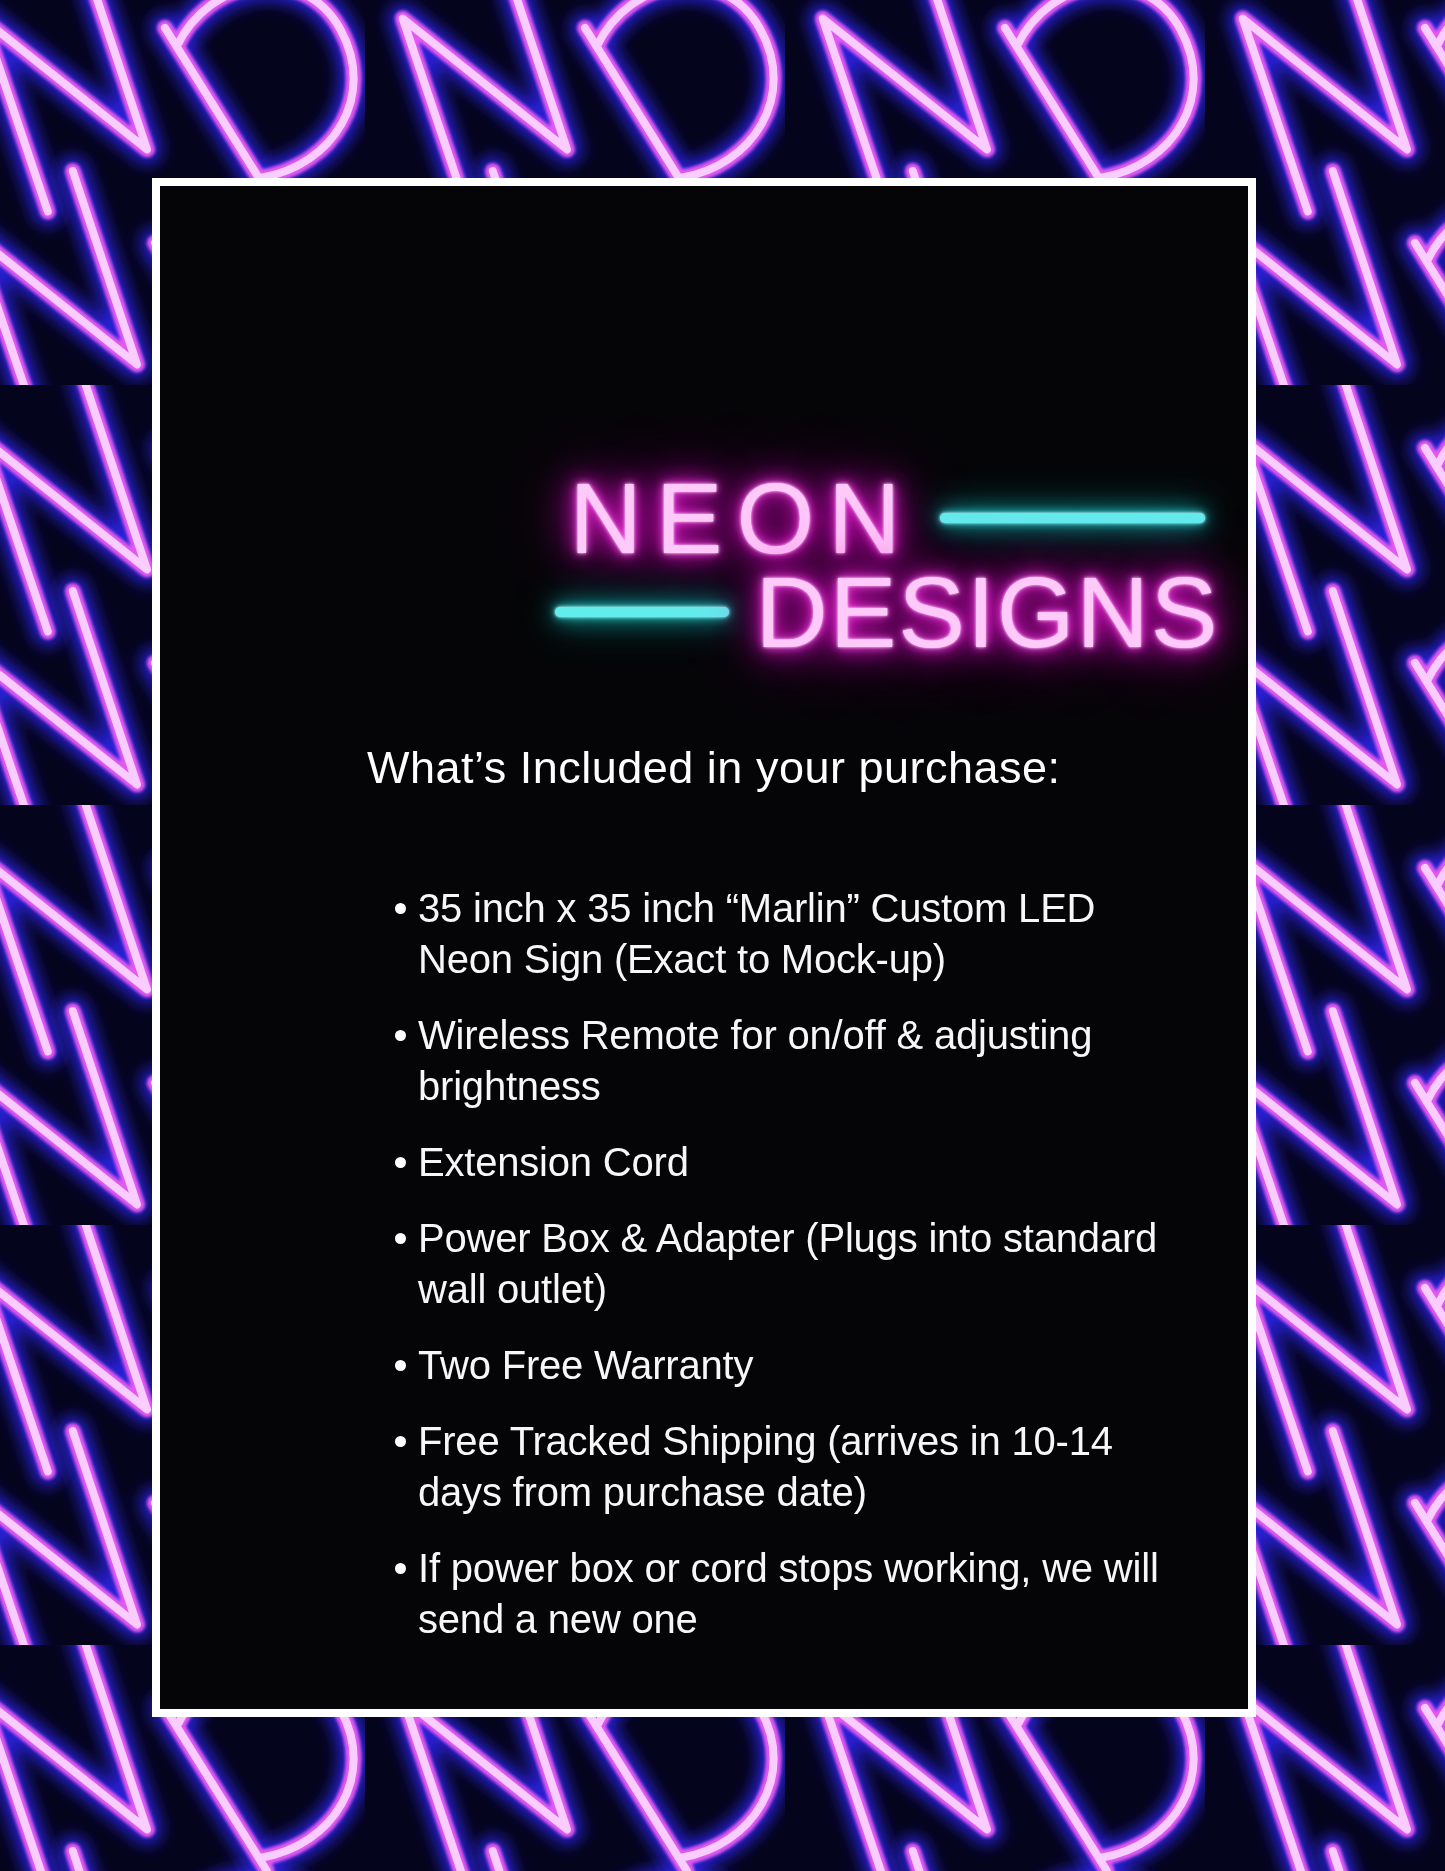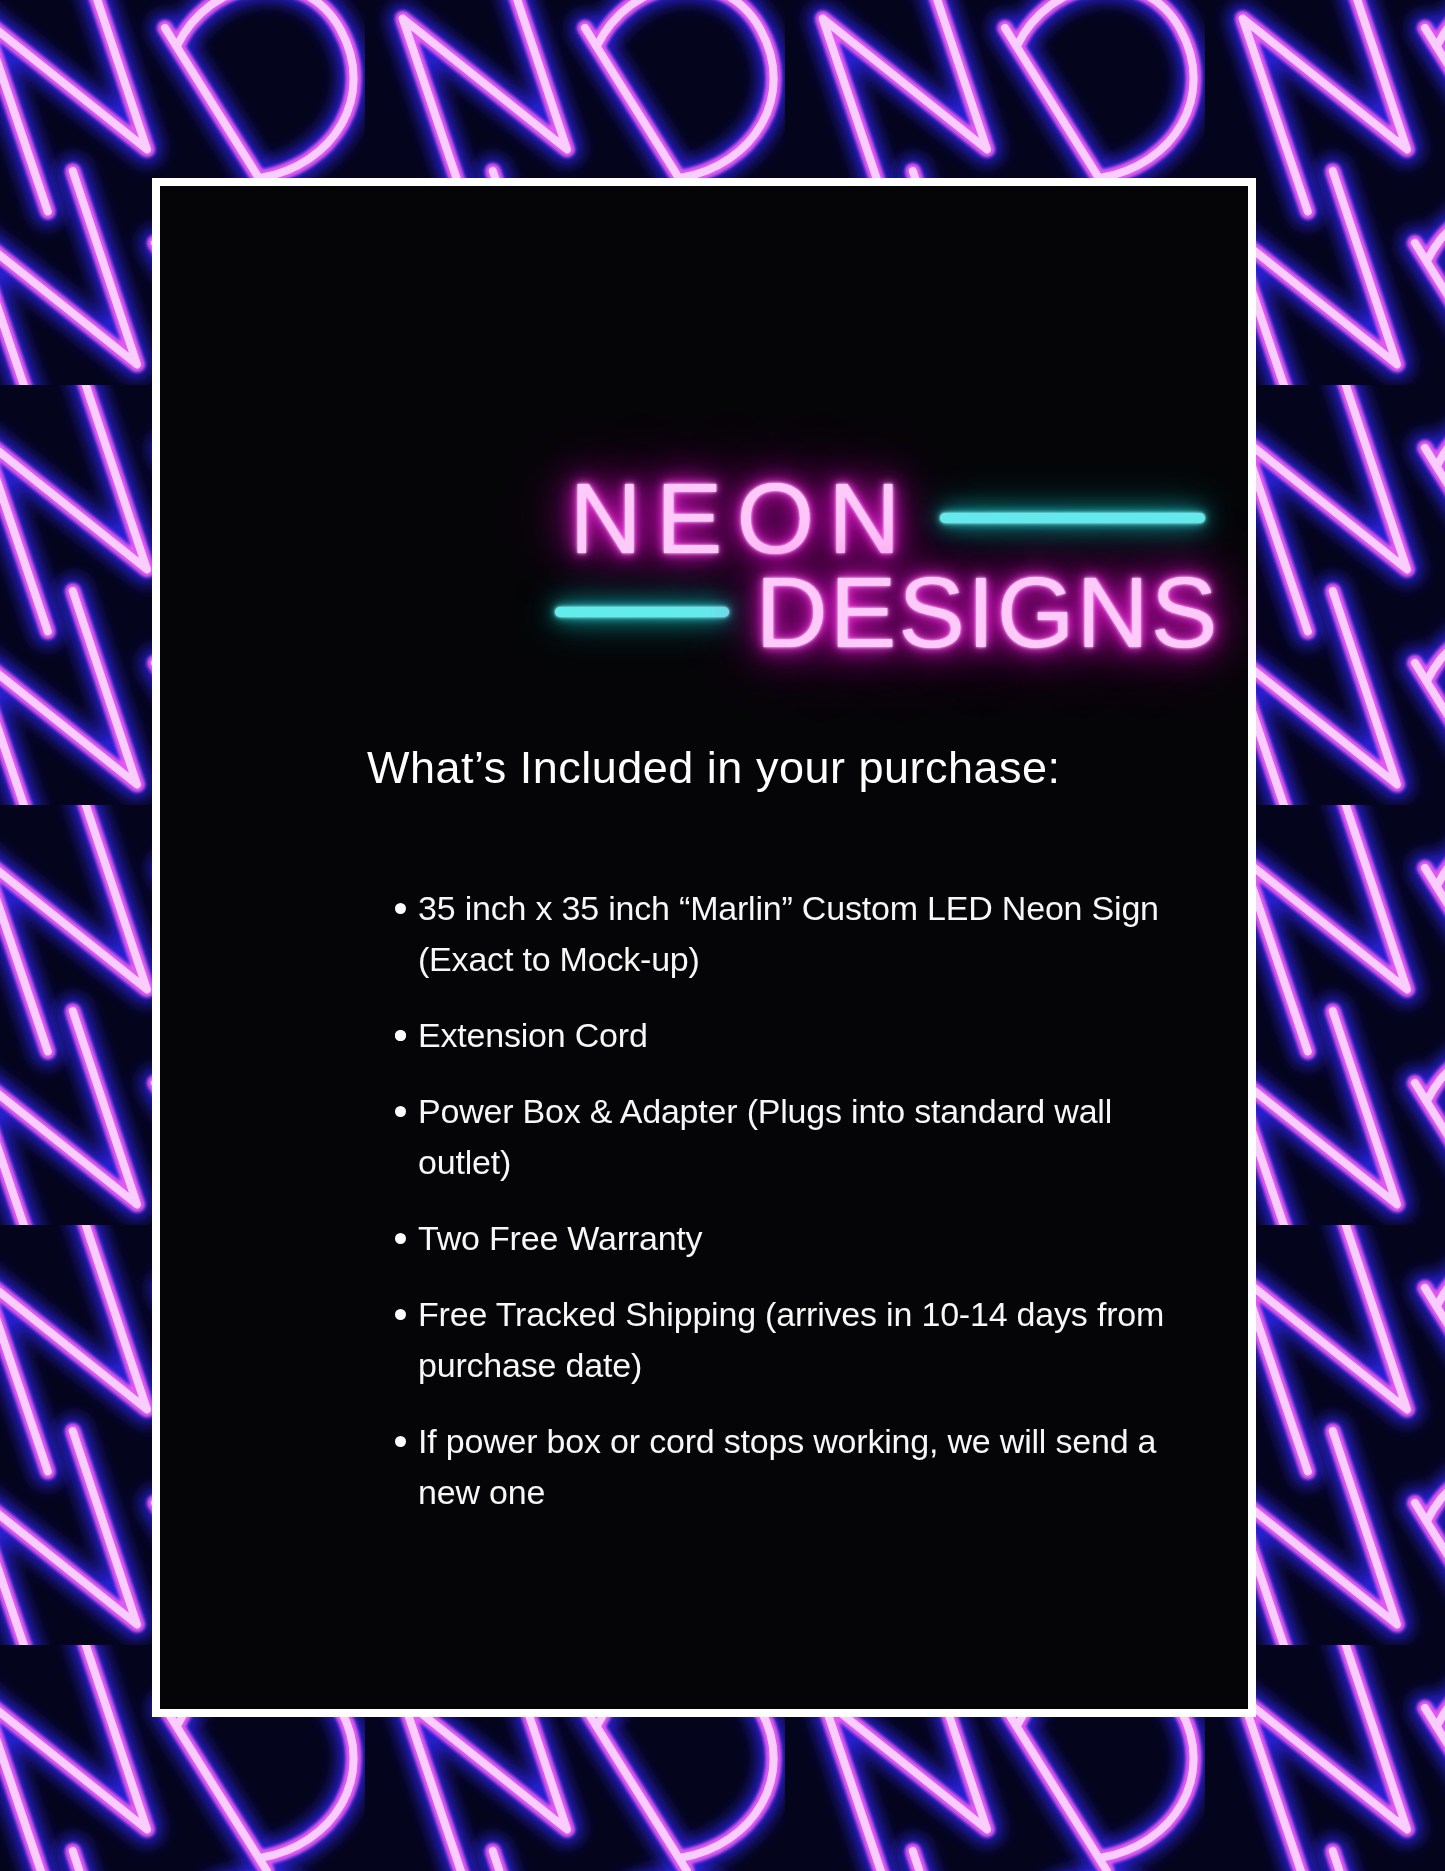--- a/index.html
+++ b/index.html
@@ -40,21 +40,21 @@
   .line-bottom{width:174px;margin-right:26px;}
   
   .heading{
     position:absolute;left:207px;top:556px;width:960px;
     color:#ffffff;font-size:45px;font-weight:400;letter-spacing:.5px;
   }
   
   .included-list{
     position:absolute;left:237px;top:697px;width:790px;
     margin:0;padding:0;list-style:none;
-    color:#f7f7f7;font-size:34px;line-height:51px;letter-spacing:-0.2px;
+    color:#f7f7f7;font-size:40px;line-height:51px;letter-spacing:-0.2px;
   }
   .included-list li{position:relative;padding-left:21px;margin-bottom:25px;}
   .included-list li .dot{
     position:absolute;left:-2px;top:20px;width:11px;height:11px;border-radius:50%;background:#ffffff;
   }
 </style>
 </head>
 <body>
 
 <svg class="bg-svg" width="1445" height="1871" viewBox="0 0 1445 1871" xmlns="http://www.w3.org/2000/svg">
@@ -103,21 +103,21 @@
     </div>
     <div class="logo-row logo-row2">
       <span class="neon-teal-line line-bottom"></span>
       <span class="neon-pink-text logo-designs">DESIGNS</span>
     </div>
 
     <div class="heading">What’s Included in your purchase:</div>
 
     <ul class="included-list">
       <li><span class="dot"></span><span>35 inch x 35 inch “Marlin” Custom LED Neon Sign (Exact to Mock-up)</span></li>
-      <li><span class="dot"></span></li>
+      <li><span class="dot"></span><span>Wireless Remote for on/off &amp; adjusting brightness</span></li>
       <li><span class="dot"></span><span>Extension Cord</span></li>
       <li><span class="dot"></span><span>Power Box &amp; Adapter (Plugs into standard wall outlet)</span></li>
       <li><span class="dot"></span><span>Two Free Warranty</span></li>
       <li><span class="dot"></span><span>Free Tracked Shipping (arrives in 10-14 days from purchase date)</span></li>
       <li><span class="dot"></span><span>If power box or cord stops working, we will send a new one</span></li>
     </ul>
 
   </div>
 </div>
 

